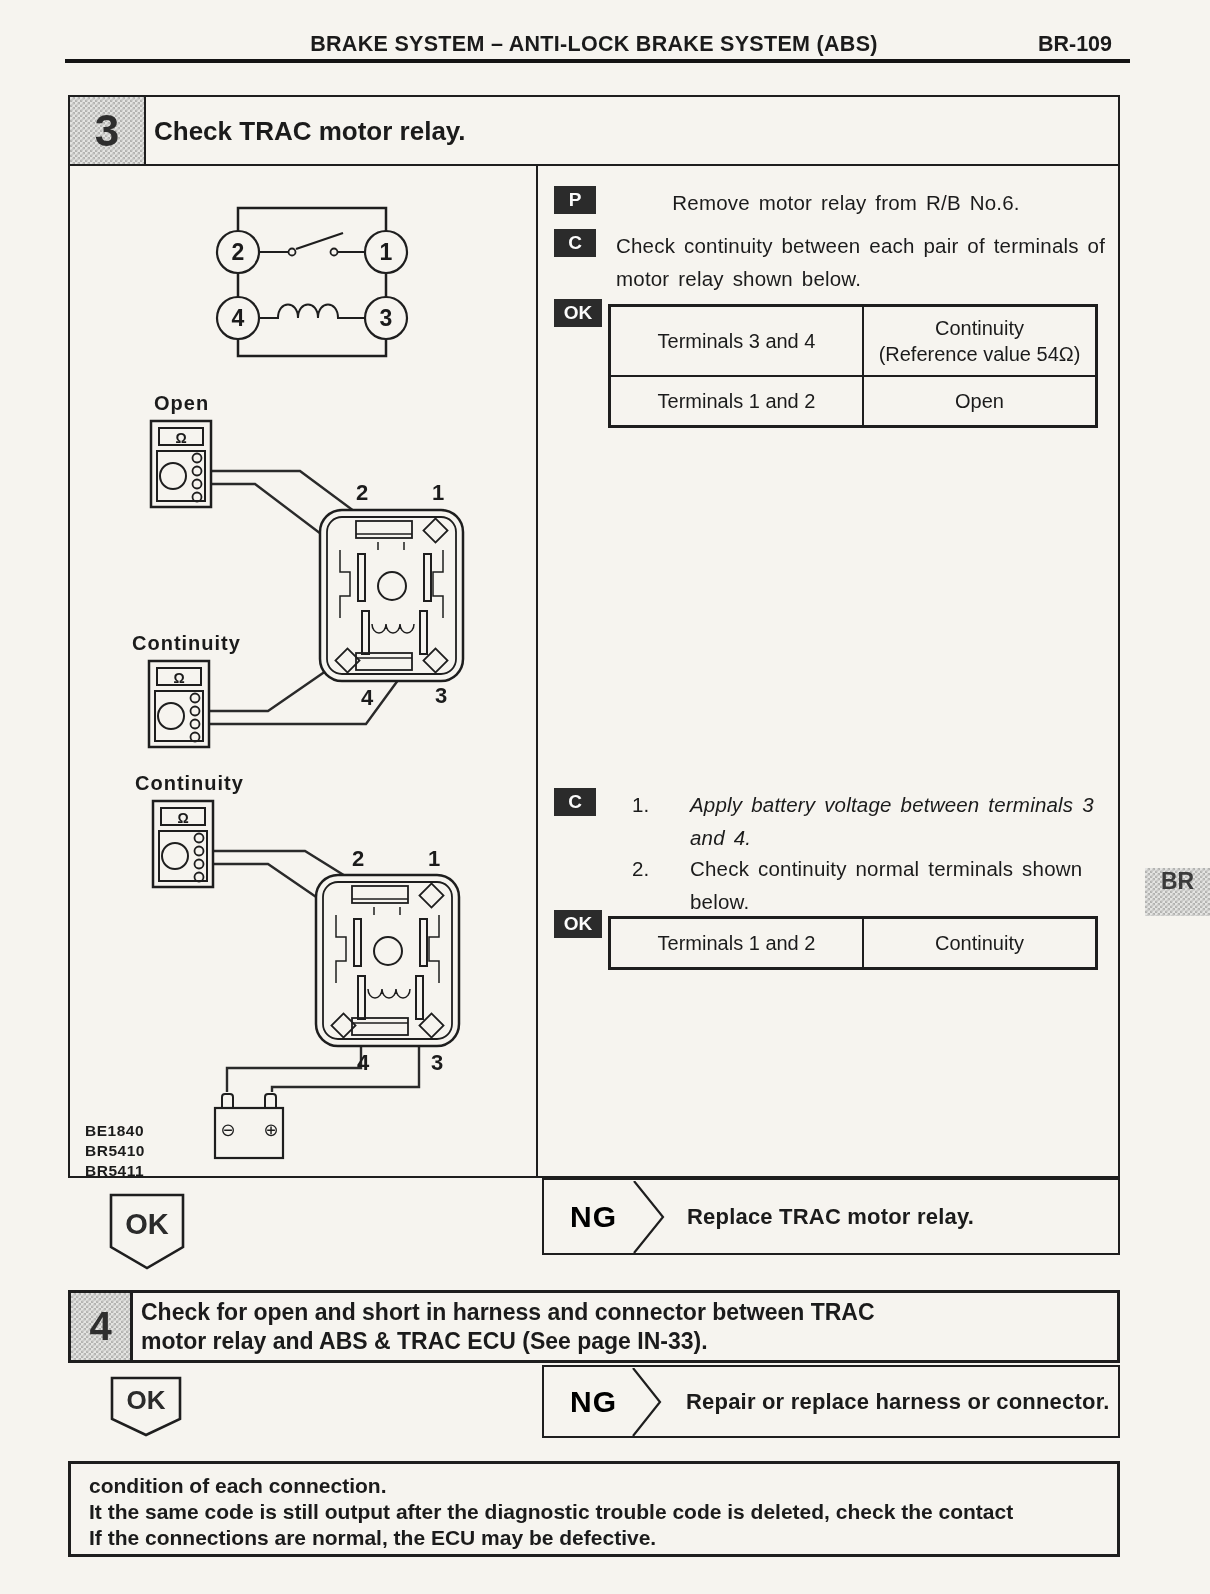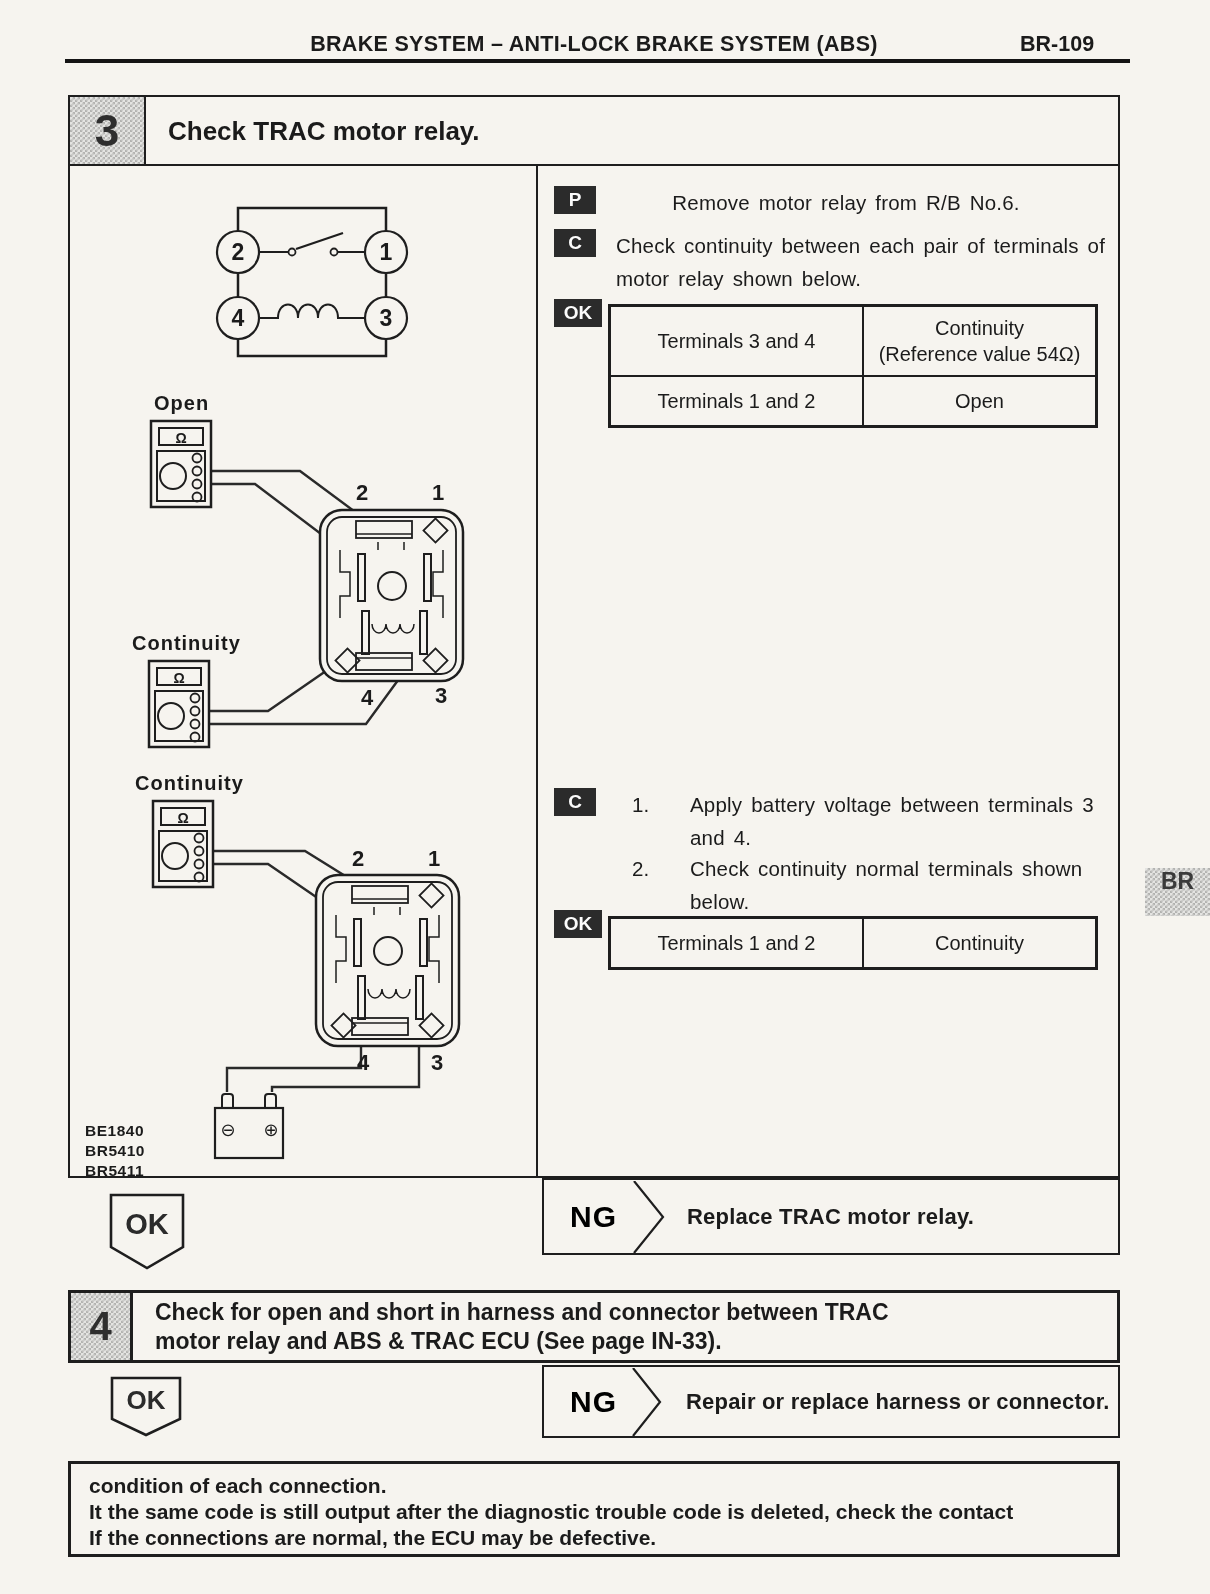--- a/index.html
+++ b/index.html
@@ -19,30 +19,30 @@
   .tbl{position:absolute;border:2px solid #1e1e1e;display:grid;box-sizing:border-box;background:#f6f4ef;}
   .tbl .cell{border:1px solid #1e1e1e;display:flex;flex-direction:column;align-items:center;
              justify-content:center;text-align:center;font-size:20px;line-height:26px;}
   .ngbox{position:absolute;border:2.5px solid #1e1e1e;box-sizing:border-box;background:#f6f4ef;
          display:flex;align-items:center;}
   .nglabel{font-weight:bold;font-size:30px;letter-spacing:1px;color:#000000;}
   .ngtext{font-weight:bold;font-size:22px;letter-spacing:.2px;}
   .stephdr{display:flex;align-items:stretch;}
   .stepnum{display:flex;align-items:center;justify-content:center;font-weight:bold;color:#2e2e2e;
            border-right:2.5px solid #1e1e1e;box-sizing:border-box;}
-  .steptitle{display:flex;flex-direction:column;justify-content:center;padding-left:22px;font-weight:bold;}
+  .steptitle{display:flex;flex-direction:column;justify-content:center;padding-left:8px;font-weight:bold;}
   svg text{font-family:"Liberation Sans",sans-serif;}
 </style>
 </head>
 <body>
 
 <div class="page">
 
   <div class="abs" style="left:68px;top:32px;width:1052px;text-align:center;font-weight:bold;font-size:21.5px;letter-spacing:.3px;">BRAKE SYSTEM – ANTI-LOCK BRAKE SYSTEM (ABS)</div>
-  <div class="abs" style="left:1020px;top:32px;width:110px;text-align:left;font-weight:bold;font-size:21.5px;">BR-109</div>
+  <div class="abs" style="left:1020px;top:32px;width:110px;text-align:center;font-weight:bold;font-size:21.5px;">BR-109</div>
   <div class="abs" style="left:65px;top:59px;width:1065px;height:4px;background:#141414;"></div>
 
   <div class="abs checker" style="left:1145px;top:868px;width:65px;height:48px;display:flex;align-items:flex-start;justify-content:center;">
     <span style="font-weight:bold;font-size:23px;color:#3a3a3a;">BR</span>
   </div>
 
   <div class="box stephdr" style="left:68px;top:95px;width:1052px;height:72px;border-width:2.5px;">
     <div class="stepnum checker" style="width:76px;font-size:44px;">3</div>
     <div class="steptitle" style="font-size:26px;">Check TRAC motor relay.</div>
   </div>
@@ -164,21 +164,21 @@
     <div class="cell">
       <span>Continuity</span>
       <span>(Reference value 54Ω)</span>
     </div>
     <div class="cell">Terminals 1 and 2</div>
     <div class="cell">Open</div>
   </div>
 
   <div class="badge" style="left:554px;top:788px;width:42px;height:28px;">C</div>
   <div class="instr" style="left:632px;top:788px;width:44px;">1.</div>
-  <div class="instr" style="left:690px;top:788px;width:428px;">Apply battery voltage between terminals 3 and 4.</div>
+  <div class="instr" style="left:690px;top:788px;width:428px;font-style:italic;">Apply battery voltage between terminals 3 and 4.</div>
   <div class="instr" style="left:632px;top:852px;width:44px;">2.</div>
   <div class="instr" style="left:690px;top:852px;width:428px;">Check continuity normal terminals shown below.</div>
 
   <div class="badge" style="left:554px;top:910px;width:48px;height:28px;">OK</div>
   <div class="tbl" style="left:608px;top:916px;width:490px;grid-template-columns:253px 1fr;grid-template-rows:50px;">
     <div class="cell">Terminals 1 and 2</div>
     <div class="cell">Continuity</div>
   </div>
 
   <div class="ngbox" style="left:542px;top:1178px;width:578px;height:77px;">

